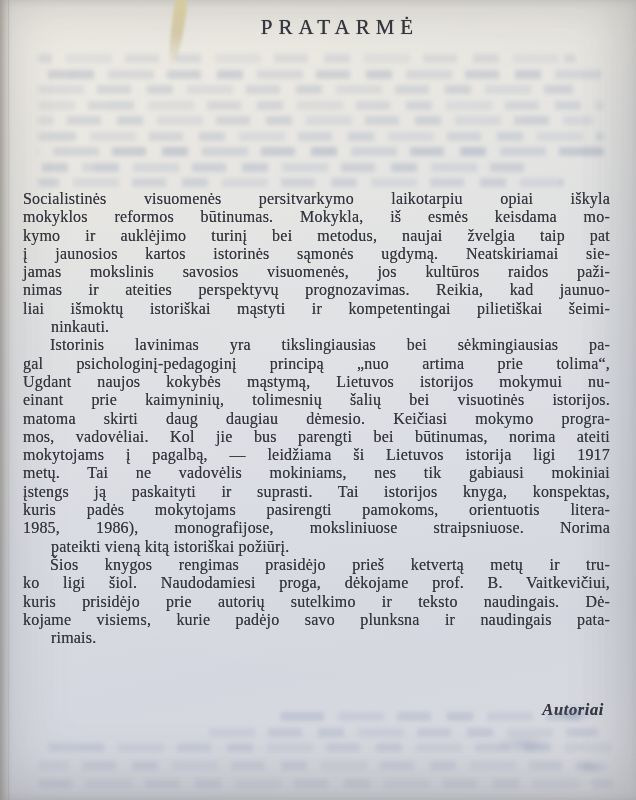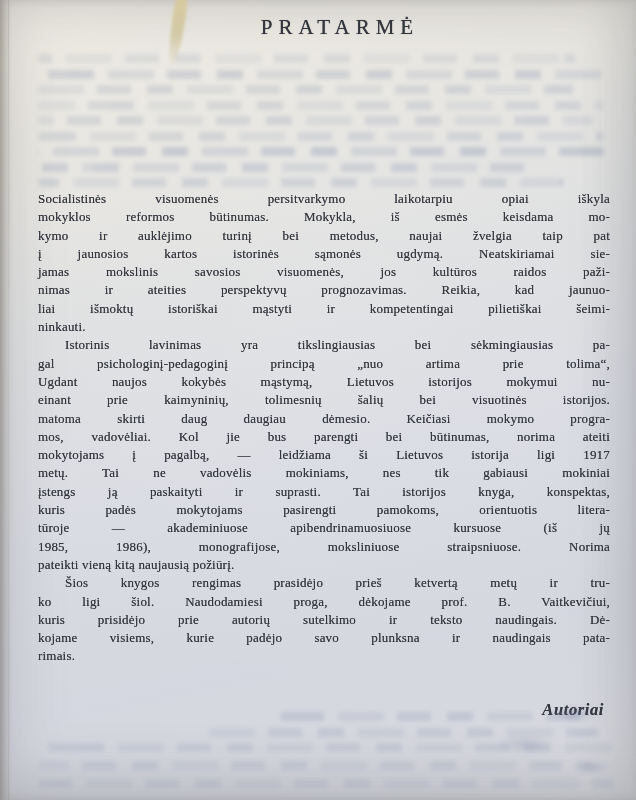--- a/index.html
+++ b/index.html
@@ -75,34 +75,34 @@
   .bleed.bottom .bleed-row:nth-child(5){opacity:.40;background-position:8px 0;}
   .blotch{
     position:absolute;right:10px;top:695px;width:170px;height:90px;
     background:
       radial-gradient(30px 12px at 70% 20%, rgba(88,104,148,0.28), rgba(88,104,148,0) 70%),
       radial-gradient(40px 14px at 40% 55%, rgba(88,104,148,0.20), rgba(88,104,148,0) 70%),
       radial-gradient(26px 10px at 80% 80%, rgba(88,104,148,0.24), rgba(88,104,148,0) 70%);
     filter:blur(2px);
   }
   #body-text{
-    position:absolute;left:38px;right:26px;top:190px;
-    font-size:13px;
+    position:absolute;left:23px;right:26px;top:190px;
+    font-size:16px;
     color:var(--ink,#34363d);
     text-shadow:0 0 0.6px rgba(42,44,54,0.68);
     letter-spacing:0.2px;
   }
   .tline{
     height:18.3px;line-height:18.3px;
     text-align:justify;
     -moz-text-align-last:justify;
     text-align-last:justify;
     overflow:visible;white-space:normal;
   }
-  .tline.lastline{text-align-last:left;-moz-text-align-last:left;}
+  .tline.lastline{text-align-last:left;margin-left:28px;-moz-text-align-last:left;}
   .tline.indent{text-indent:27px;}
   .signature{
     position:absolute;right:32px;top:700px;
     font-style:italic;font-weight:bold;
     font-size:16.5px;letter-spacing:0.6px;
     color:var(--ink,#34363d);
     text-shadow:0 0 0.6px rgba(42,44,54,0.6);
   }
 </style>
 </head>
@@ -138,23 +138,22 @@
       <div class="tline indent">Istorinis lavinimas yra tikslingiausias bei sėkmingiausias pa-</div>
       <div class="tline">gal psichologinį-pedagoginį principą „nuo artima prie tolima“,</div>
       <div class="tline">Ugdant naujos kokybės mąstymą, Lietuvos istorijos mokymui nu-</div>
       <div class="tline">einant prie kaimyninių, tolimesnių šalių bei visuotinės istorijos.</div>
       <div class="tline">matoma skirti daug daugiau dėmesio. Keičiasi mokymo progra-</div>
       <div class="tline">mos, vadovėliai. Kol jie bus parengti bei būtinumas, norima ateiti</div>
       <div class="tline">mokytojams į pagalbą, — leidžiama ši Lietuvos istorija ligi 1917</div>
       <div class="tline">metų. Tai ne vadovėlis mokiniams, nes tik gabiausi mokiniai</div>
       <div class="tline">įstengs ją paskaityti ir suprasti. Tai istorijos knyga, konspektas,</div>
       <div class="tline">kuris padės mokytojams pasirengti pamokoms, orientuotis litera-</div>
-      <div class="tline">tūroje — akademiniuose apibendrinamuosiuose kursuose (iš jų</div>
       <div class="tline">1985, 1986), monografijose, moksliniuose straipsniuose. Norima</div>
-      <div class="tline lastline">pateikti vieną kitą naujausią požiūrį.</div>
+      <div class="tline lastline">pateikti vieną kitą istoriškai požiūrį.</div>
       <div class="tline indent">Šios knygos rengimas prasidėjo prieš ketvertą metų ir tru-</div>
       <div class="tline">ko ligi šiol. Naudodamiesi proga, dėkojame prof. B. Vaitkevičiui,</div>
       <div class="tline">kuris prisidėjo prie autorių sutelkimo ir teksto naudingais. Dė-</div>
       <div class="tline">kojame visiems, kurie padėjo savo plunksna ir naudingais pata-</div>
       <div class="tline lastline">rimais.</div>
     </div>
 
   <div class="signature">Autoriai</div>
 
   <div class="blotch"></div>

